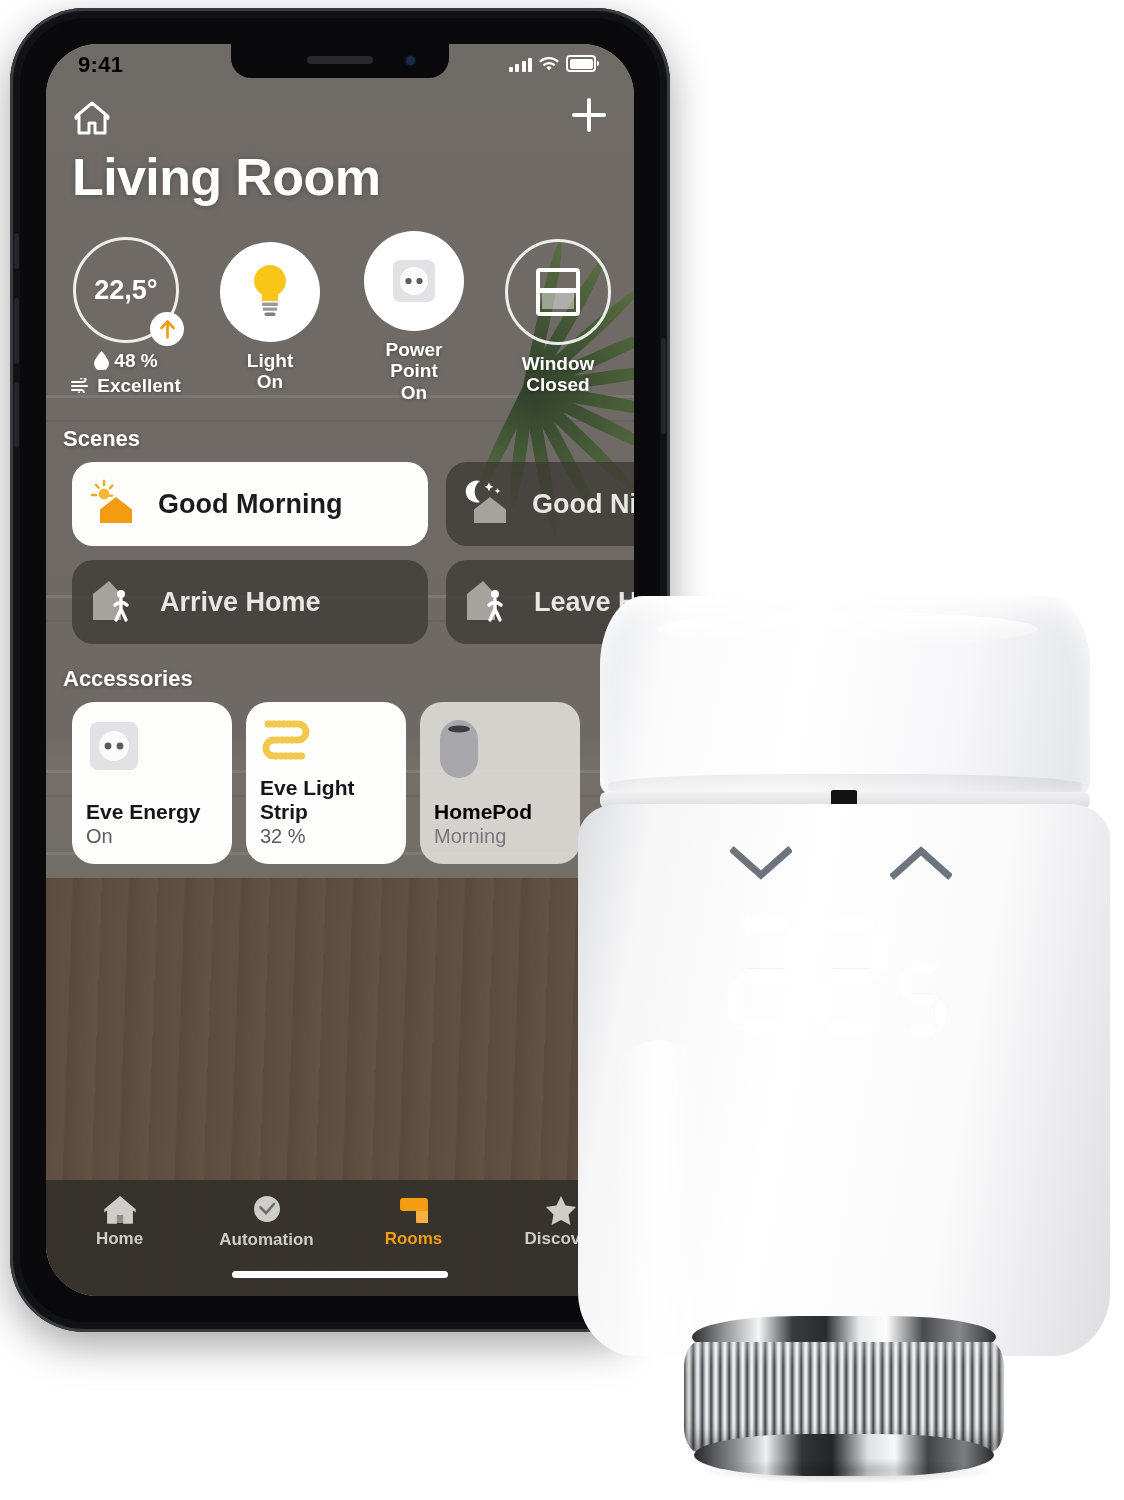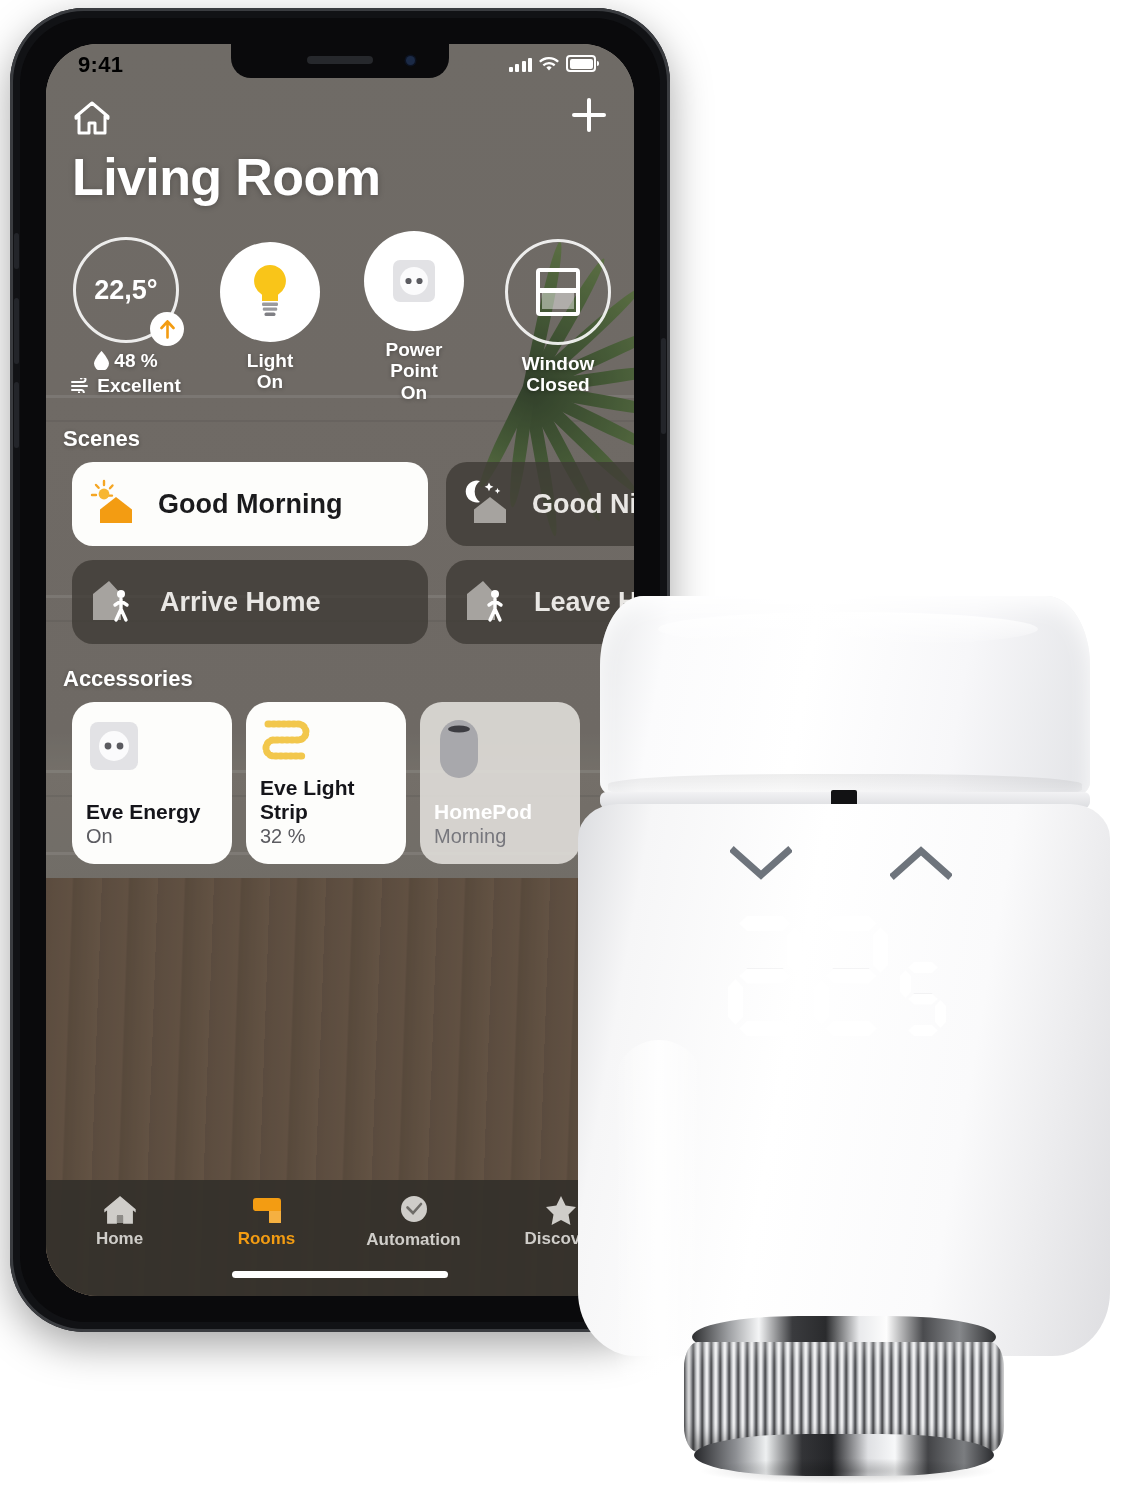--- a/index.html
+++ b/index.html
@@ -100,21 +100,21 @@
   .scene-label{font-size:27px;font-weight:600;white-space:nowrap;}
 
   
   #accessories{display:flex;gap:14px;margin-left:26px;}
   .acc{width:160px;height:162px;border-radius:22px;padding:16px 14px;box-sizing:border-box;
        display:flex;flex-direction:column;justify-content:space-between;}
   .acc.on{background:#fdfdfb;}
   .acc.off{background:rgba(226,224,220,.88);}
   .acc-name{font-size:21px;font-weight:700;color:#15151a;line-height:1.12;}
   .acc-state{font-size:20px;font-weight:500;color:#5c5c61;margin-top:2px;}
-  .acc.off .acc-name{color:#ffffff;} .acc.off .acc-state{color:#77777d;}
+  .acc.off .acc-name{color:#000000;} .acc.off .acc-state{color:#77777d;}
 
   
   #tabbar{position:absolute;left:0;right:0;bottom:0;height:116px;
         background:rgba(52,48,43,.93);}
   #tabs{display:flex;height:82px;justify-content:center;}
   .tab{flex:1;display:flex;flex-direction:column;align-items:center;justify-content:center;gap:3px;
         color:#cfcdc9;}
   .tab.active{color:#f39c12;}
   .tab-label{font-size:17px;font-weight:600;}
   #home-indicator{position:absolute;left:50%;transform:translateX(-50%);bottom:18px;
@@ -446,33 +446,33 @@
 
         <div id="tabbar">
           <div id="tabs">
             <div class="tab">
               <svg width="36" height="32" viewBox="0 0 36 32">
                 <path d="M18 3 3 15.5v1.6l2.8-2.2V29h8.4V21h7.6v8h8.4V14.9L33 17.1v-1.6z" fill="#cfcdc9" stroke="#cfcdc9" stroke-width="1.4"></path>
                 <path d="M15 21h6v8h-6z" fill="#8d8b87"></path>
               </svg>
               <span class="tab-label">Home</span>
             </div>
+            <div class="tab">
+              <svg width="34" height="34" viewBox="0 0 34 34">
+                <circle cx="17" cy="16" r="13" fill="#cfcdc9"></circle>
+                <path d="M10.5 14.5 16 20l8-9" fill="none" stroke="#6e6c68" stroke-width="2.6" stroke-linecap="round"></path>
+              </svg>
+              <span class="tab-label">Automation</span>
+            </div>
             <div class="tab active">
               <svg width="36" height="32" viewBox="0 0 36 32">
                 <path d="M7 4h22a3 3 0 0 1 3 3v22H20a3 3 0 0 1 0 0V17H7a3 3 0 0 1-3-3V7a3 3 0 0 1 3-3z" fill="#f39c12"></path>
                 <path d="M20 17h12v12H23a3 3 0 0 1-3-3z" fill="#f5b041"></path>
               </svg>
               <span class="tab-label">Rooms</span>
-            </div>
-            <div class="tab">
-              <svg width="34" height="34" viewBox="0 0 34 34">
-                <circle cx="17" cy="16" r="13" fill="#cfcdc9"></circle>
-                <path d="M10.5 14.5 16 20l8-9" fill="none" stroke="#6e6c68" stroke-width="2.6" stroke-linecap="round"></path>
-              </svg>
-              <span class="tab-label">Automation</span>
             </div>
             <div class="tab">
               <svg width="36" height="32" viewBox="0 0 36 32">
                 <path d="M18 2 22.6 11.6 33 13 25.5 20.4 27.4 31 18 26 8.6 31 10.5 20.4 3 13l10.4-1.4z" fill="#cfcdc9"></path>
               </svg>
               <span class="tab-label">Discover</span>
             </div>
           </div>
           <div id="home-indicator"></div>
         </div>

